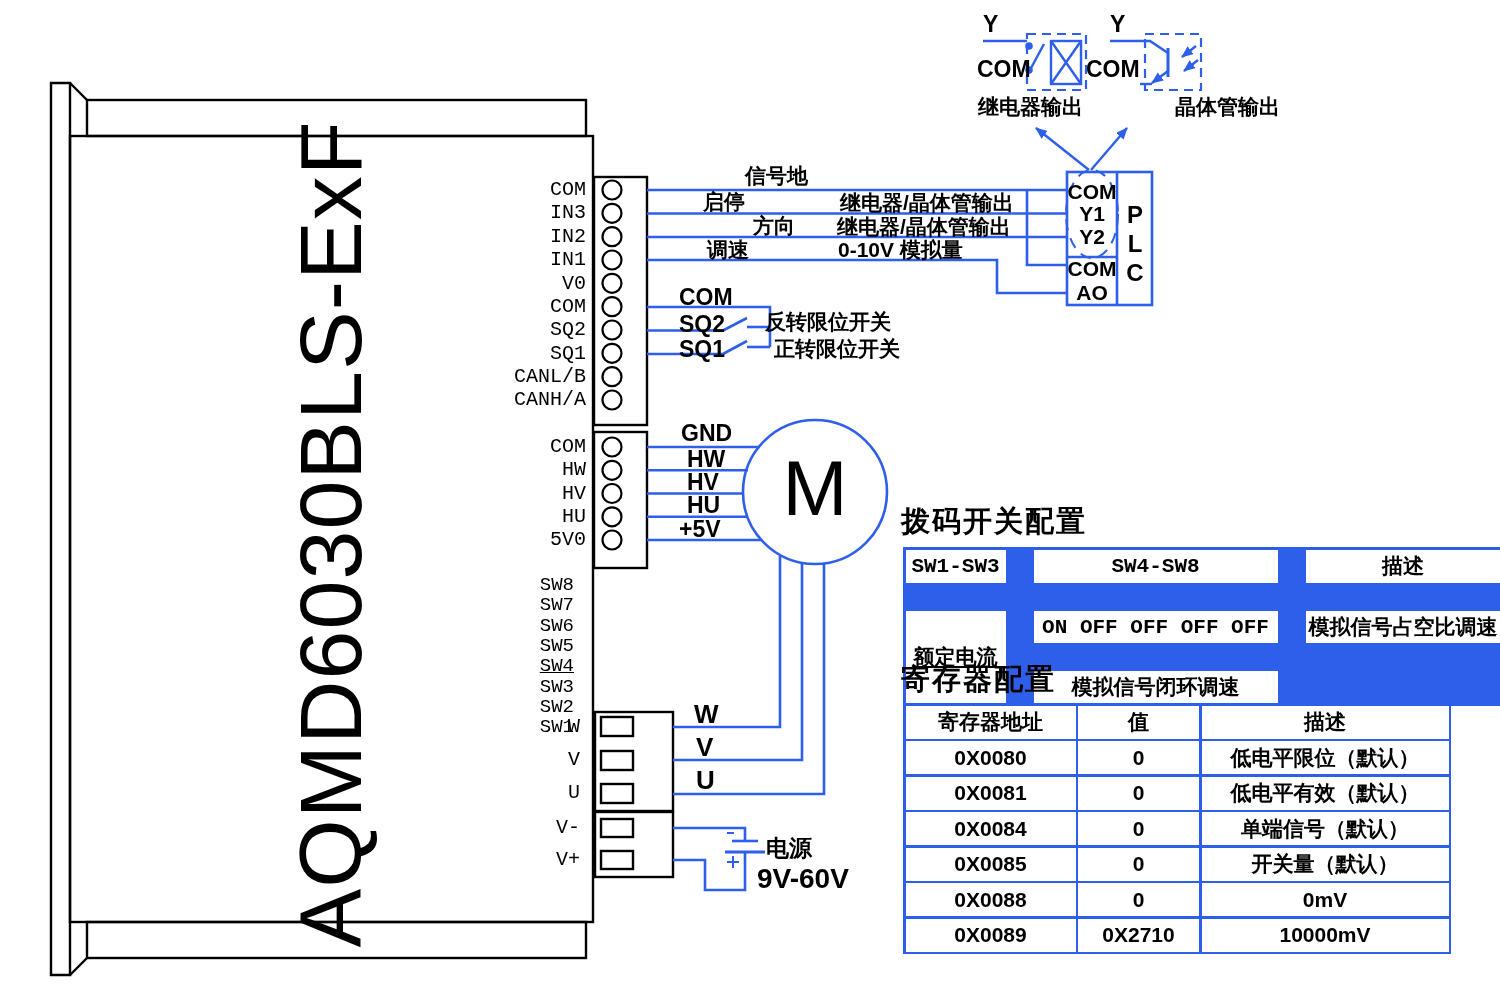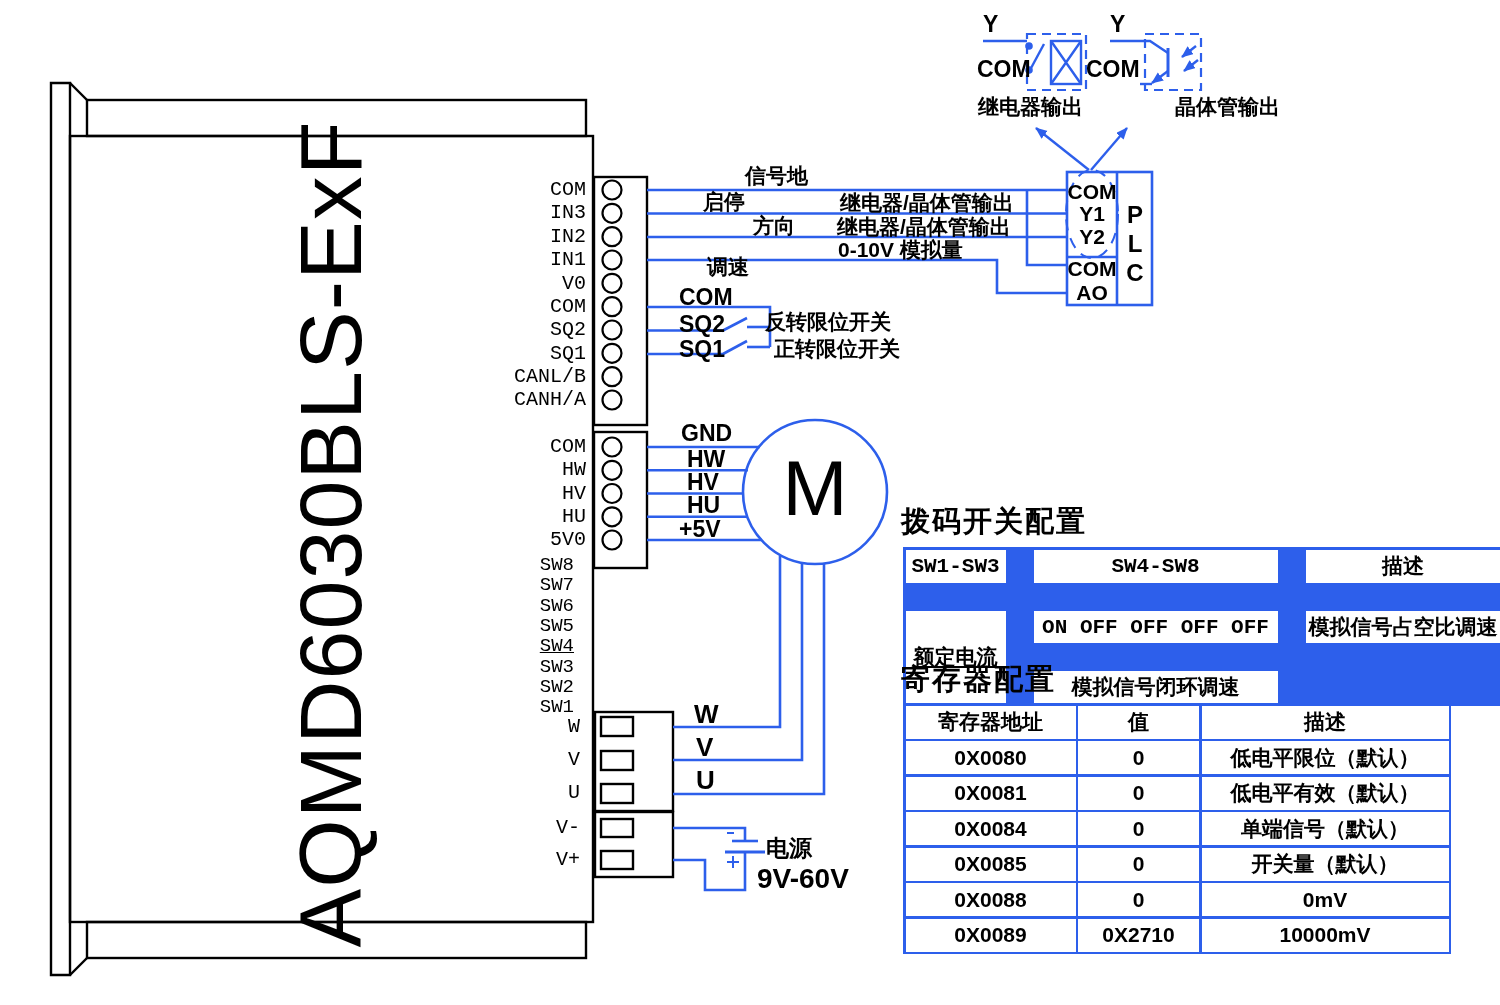--- a/index.html
+++ b/index.html
@@ -3,21 +3,21 @@
 <meta charset="utf-8">
 <style>
   html,body{margin:0;padding:0;background:#ffffff;}
   #stage{position:relative;width:1500px;height:1005px;background:#fff;overflow:hidden;
          font-family:"Liberation Sans",sans-serif;color:#000;}
   #wires{position:absolute;left:0;top:0;}
   .abs{position:absolute;line-height:1.05;white-space:nowrap;}
   .t-label{width:82px;text-align:right;font-family:"Liberation Mono","DejaVu Sans Mono",monospace;
            font-size:20px;font-weight:400;}
   .sw-label{width:70px;text-align:right;font-family:"Liberation Mono","DejaVu Sans Mono",monospace;
-           font-size:19px;font-weight:400;}
+           font-size:19px;font-weight:400;margin-top:20px;}
   .b-label{font-size:23px;font-weight:bold;font-family:"Liberation Sans",sans-serif;}
   .p-label{font-size:26px;font-weight:bold;}
   .cjk{font-size:21px;font-weight:bold;}
   .plc-cell{font-size:21px;font-weight:bold;transform:translateX(-50%);}
   .plc-letter{font-size:24px;font-weight:bold;transform:translateX(-50%);}
   .title{font-size:29px;font-weight:bold;letter-spacing:2px;}
   .model{font-size:88px;font-weight:500;transform:translate(-50%,-50%) rotate(-90deg);
          letter-spacing:1px;}
   .motor-m{font-size:78px;font-weight:400;transform:translate(-50%,-54%);}
   
@@ -191,21 +191,21 @@
   <div class="abs t-label" style="left:498px;top:749px;">V</div>
   <div class="abs t-label" style="left:498px;top:782px;">U</div>
   <div class="abs t-label" style="left:498px;top:817px;">V-</div>
   <div class="abs t-label" style="left:498px;top:849px;">V+</div>
 
   <div class="abs cjk" style="left:700px;top:165px;margin-left:45px;">信号地</div>
   <div class="abs cjk" style="left:703px;top:191px;">启停</div>
   <div class="abs cjk" style="left:840px;top:192px;">继电器/晶体管输出</div>
   <div class="abs cjk" style="left:705px;top:215px;margin-left:48px;">方向</div>
   <div class="abs cjk" style="left:837px;top:216px;">继电器/晶体管输出</div>
-  <div class="abs cjk" style="left:707px;top:239px;margin-top:17px;">调速</div>
+  <div class="abs cjk" style="left:707px;top:239px;">调速</div>
   <div class="abs cjk" style="left:838px;top:239px;">0-10V 模拟量</div>
 
   <div class="abs b-label" style="left:679px;top:285px;">COM</div>
   <div class="abs b-label" style="left:679px;top:312px;">SQ2</div>
   <div class="abs cjk" style="left:736px;top:311px;margin-left:29px;">反转限位开关</div>
   <div class="abs b-label" style="left:679px;top:337px;">SQ1</div>
   <div class="abs cjk" style="left:774px;top:338px;">正转限位开关</div>
 
   <div class="abs b-label" style="left:681px;top:421px;">GND</div>
   <div class="abs b-label" style="left:687px;top:447px;">HW</div>

